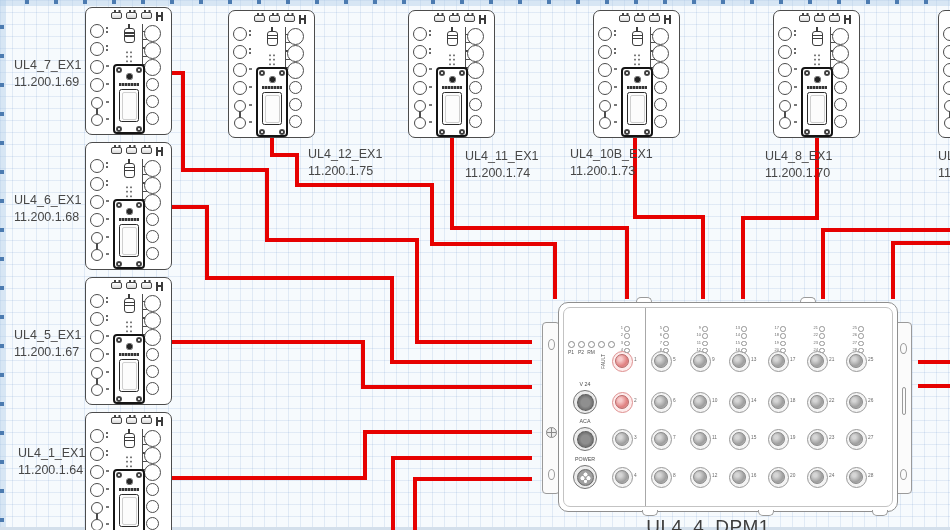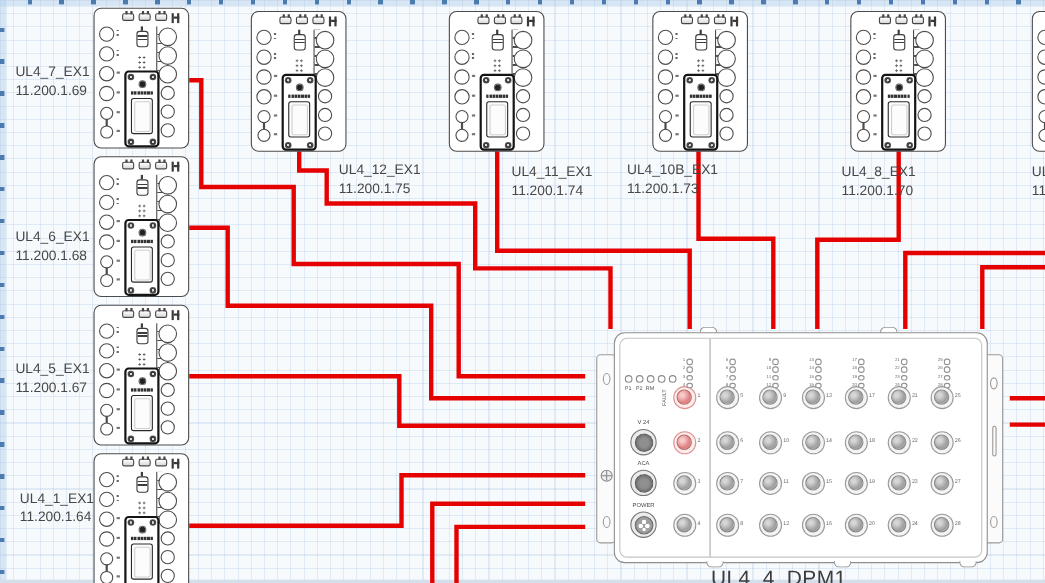--- a/index.html
+++ b/index.html
@@ -421,21 +421,21 @@
         <div class="circ" style="left: 4px; top: 70px; width: 14px; height: 14px; position: absolute;"></div>
         <div class="circ" style="left: 5px; top: 89px; width: 12px; height: 12px; position: absolute;"></div>
         <div class="circ" style="left: 5px; top: 106px; width: 12px; height: 12px; position: absolute;"></div>
       </div>
     </div>
   <div id="labels">
       <div class="mlabel" style="left: 14px; top: 57px; position: absolute;">
         <div>UL4_7_EX1</div>
         <div>11.200.1.69</div>
       </div>
-      <div class="mlabel" style="left: 14px; top: 207px; position: absolute;">
+      <div class="mlabel" style="left: 14px; top: 192px; position: absolute;">
         <div>UL4_6_EX1</div>
         <div>11.200.1.68</div>
       </div>
       <div class="mlabel" style="left: 14px; top: 327px; position: absolute;">
         <div>UL4_5_EX1</div>
         <div>11.200.1.67</div>
       </div>
       <div class="mlabel" style="left: 18px; top: 445px; position: absolute;">
         <div>UL4_1_EX1</div>
         <div>11.200.1.64</div>

